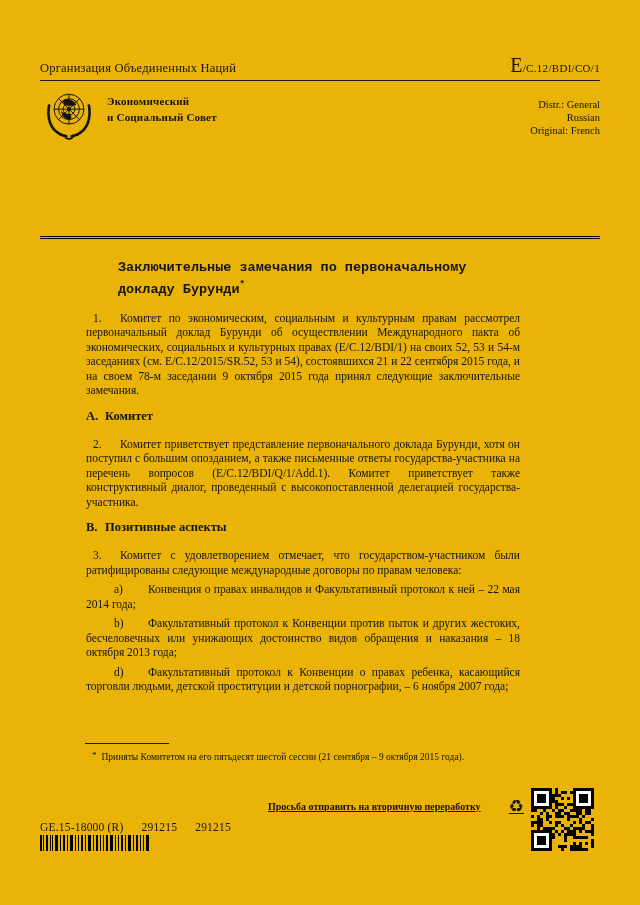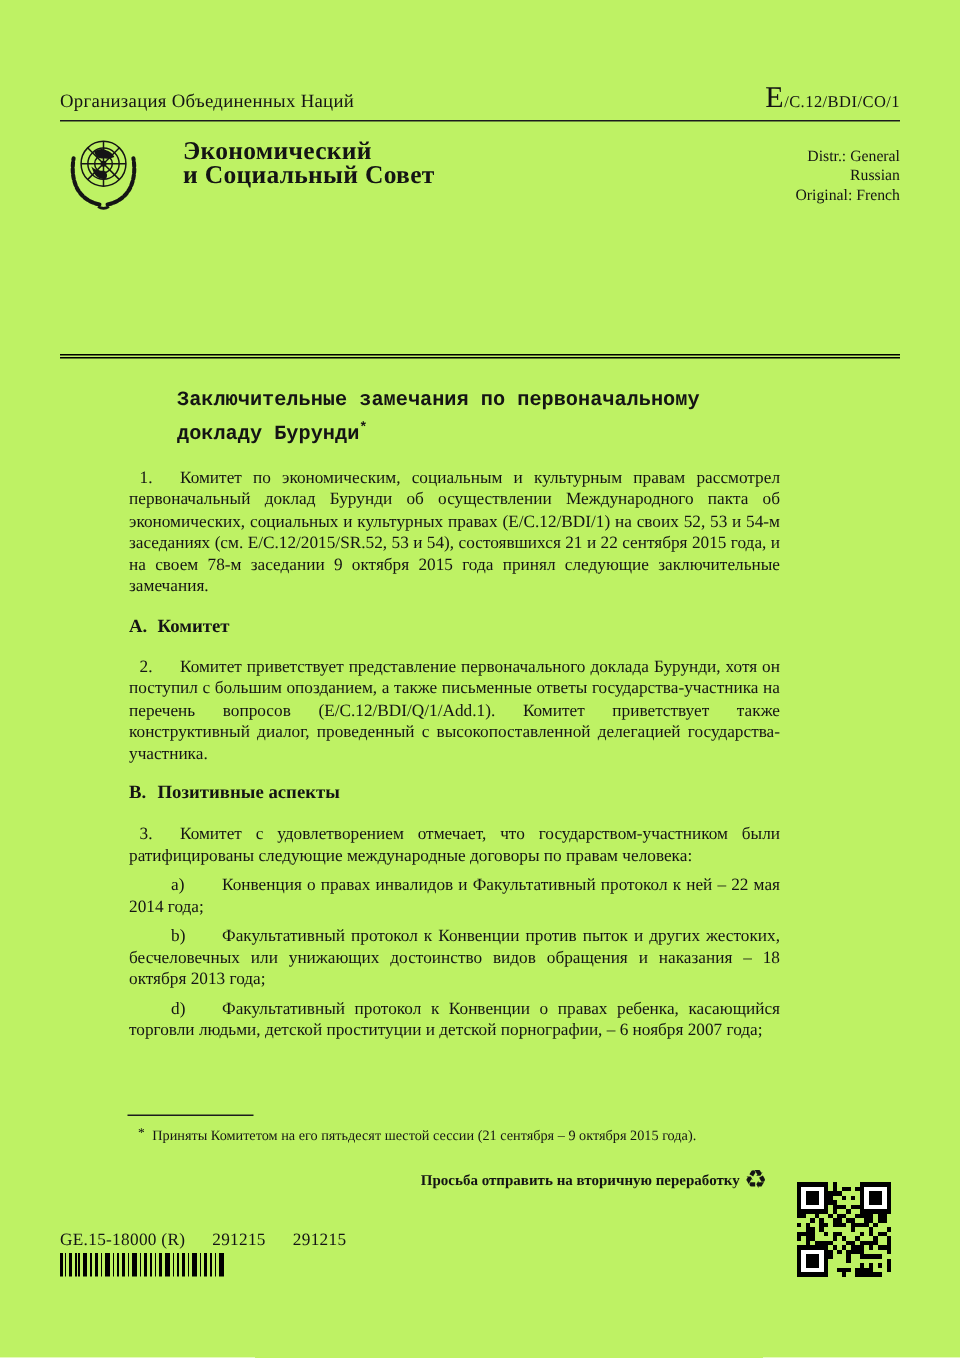--- a/index.html
+++ b/index.html
@@ -1,35 +1,35 @@
 <!DOCTYPE html>
 <html lang="ru"><head>
 <meta charset="utf-8">
 <style>
   * { margin:0; padding:0; box-sizing:content-box; }
   html,body { background:#fff; }
   .page {
     width:640px; height:905px; position:relative; overflow:hidden;
-    background:#bef264; color:#141414;
+    background:#eab308; color:#141414;
     font-family:"Liberation Serif","DejaVu Serif",serif;
     margin:0 auto;
   }
   .inset { padding:54px 40px 0 40px; }
 
   
   .masthead { display:flex; justify-content:space-between; align-items:baseline; }
   .org-name { font-size:12.5px; letter-spacing:.2px; }
   .doc-symbol { font-size:11px; letter-spacing:.3px; white-space:nowrap; }
   .doc-symbol .big { font-size:20px; }
   .top-rule { border-top:1.4px solid #1c1c1c; margin-top:3px; }
 
   
   .header-row { display:flex; margin-top:9px; height:59px; }
   .emblem { width:58px; height:51px; flex:none; }
-  .council { margin-left:24px; font-weight:bold; font-size:17px; line-height:16px; padding-top:3px; letter-spacing:.2px; }
+  .council { margin-left:9px; font-weight:bold; font-size:11px; line-height:16px; padding-top:3px; letter-spacing:.2px; }
   .distr { margin-left:auto; width:190px; font-size:10.5px; line-height:13px; padding-top:8px;text-align:right; }
 
   .double-rule { border-top:3px double #000; margin-top:87px; }
 
   .committee { margin-top:5px; font-weight:bold; font-size:11.5px; line-height:13.5px; }
 
   
   .content { margin-left:46px; width:434px; font-size:11.5px; line-height:14.5px; }
   .doc-title { margin-top:21px; margin-left:32px; width:404px; font-weight:bold; font-size:13.5px; line-height:16.5px;font-family:Liberation Mono, monospace; }
   .doc-title sup { font-size:9px; }
@@ -43,21 +43,21 @@
   
   .footnote { position:absolute; left:85px; top:743px; width:432px; font-size:9.5px; line-height:12.5px; }
   .fn-rule { width:84px; border-top:1px solid #1c1c1c; margin-bottom:5px; }
   .fn-text { padding-left:7px; }
   .fn-marker { margin-right:5px; vertical-align:2px; font-size:9px; }
 
   
   .ge-block { position:absolute; left:40px; top:821px; font-size:11.5px; letter-spacing:.2px; }
   .ge-line span { margin-right:18px; }
   .barcode { display:block; margin-top:2px; }
-  .recycle-line { position:absolute; left:268px; top:779px; width:256px; display:flex; align-items:center; justify-content:center; font-weight:bold; font-size:10px; white-space:nowrap; }
+  .recycle-line { position:absolute; left:268px; top:798px; width:256px; display:flex; align-items:center; justify-content:space-between; font-weight:bold; font-size:10px; white-space:nowrap;text-decoration:underline; }
   .recycle-icon { font-family:"DejaVu Sans",sans-serif; font-weight:normal; font-size:17px; line-height:17px; margin-left:3px; }
   .qr { position:absolute; left:529px; top:786px; width:67px; height:67px; }
 </style>
 </head>
 <body>
 
 <div class="page">
   <div class="inset">
 
     <div class="masthead">

